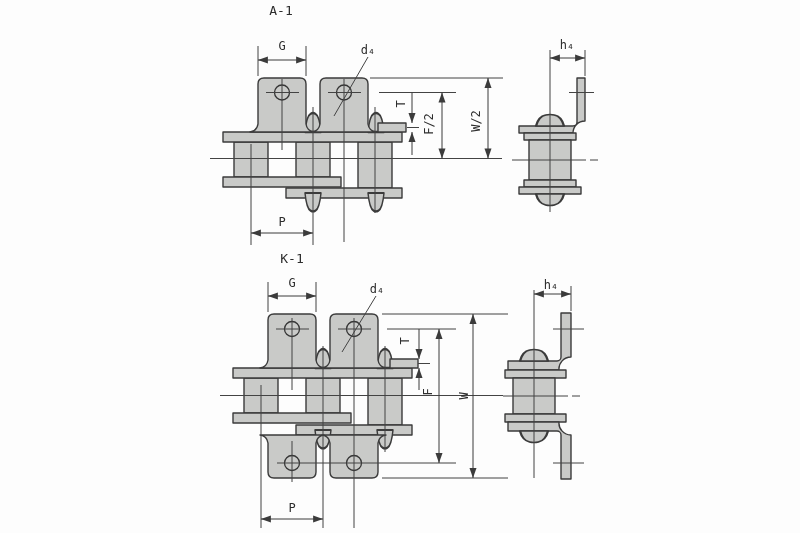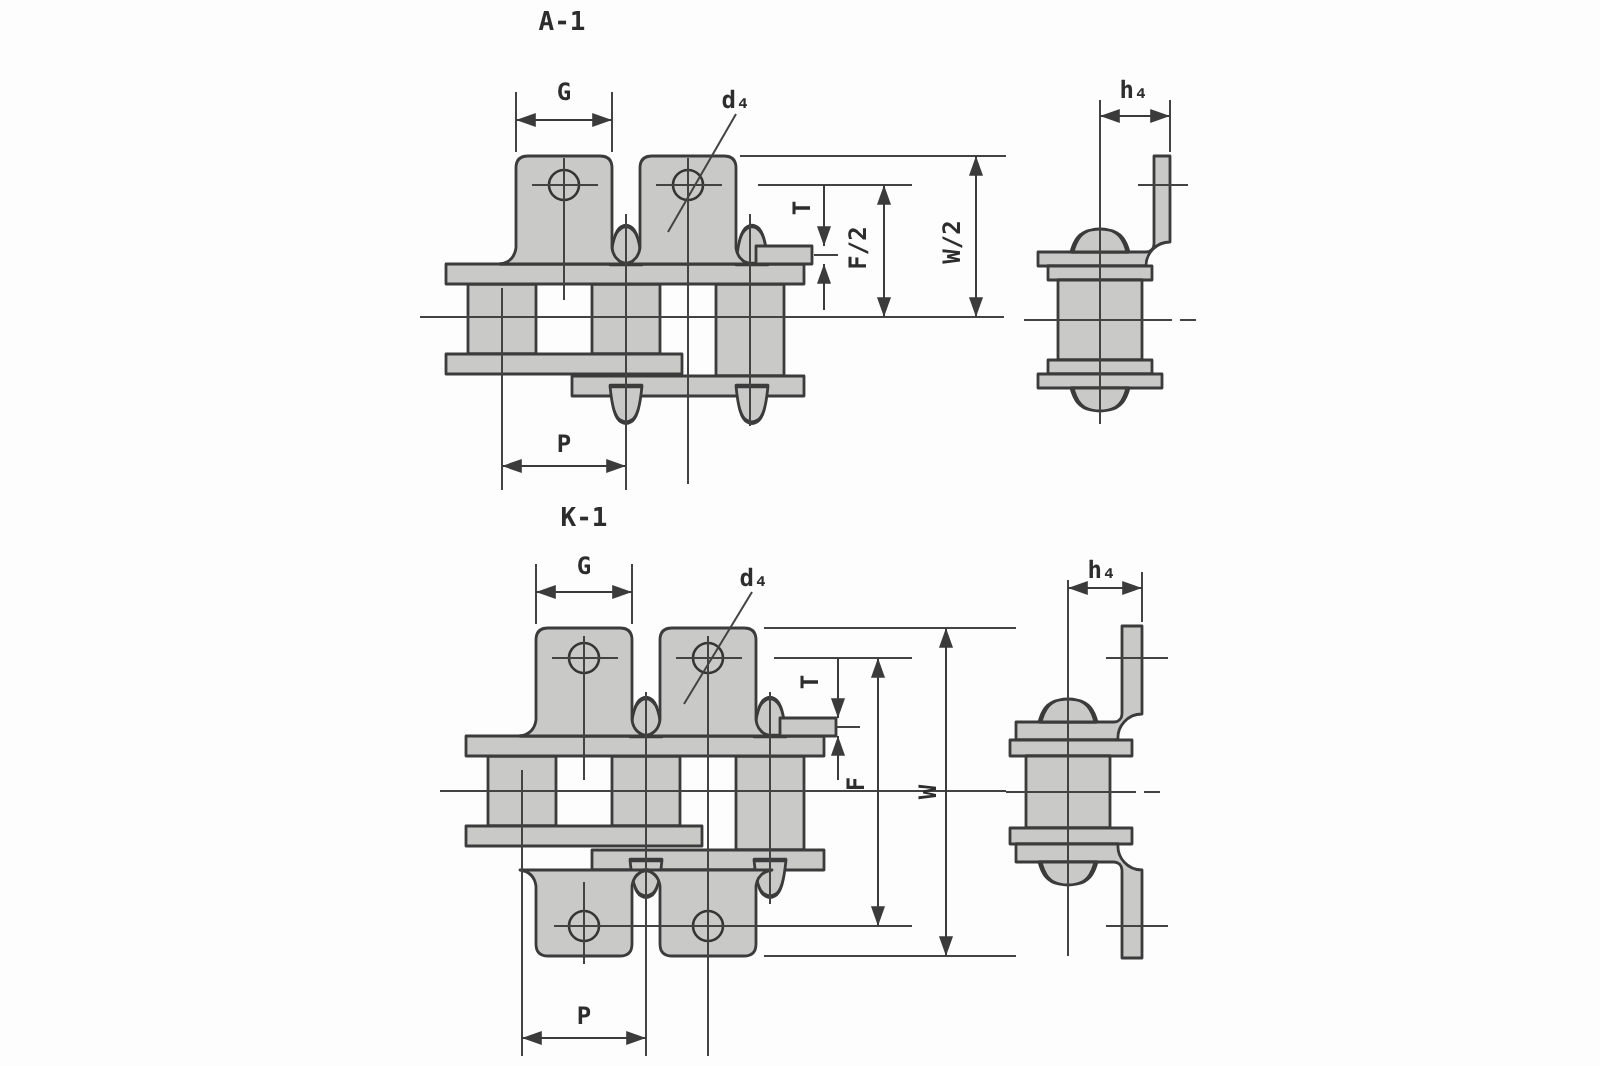--- a/index.html
+++ b/index.html
@@ -1,16 +1,16 @@
 <!DOCTYPE html>
 <html><head>
 <meta charset="utf-8">
 <style>
   html,body{margin:0;padding:0;background:#ffffff;}
-  .stage{position:relative;width:800px;height:533px;background:#fdfdfd;overflow:hidden;font-weight:bold;}
+  .stage{position:relative;width:800px;height:533px;background:#fdfdfd;overflow:hidden;}
   svg{display:block;}
   .plate{fill:#c9cac8;stroke:#3b3b3b;stroke-width:1.4;stroke-linejoin:round;}
   .thin{stroke:#434343;stroke-width:1;fill:none;}
   .dim{stroke:#3b3b3b;stroke-width:1;fill:none;}
   .hole{fill:none;stroke:#353535;stroke-width:1.3;}
   text{font-family:"DejaVu Sans Mono","Liberation Mono",monospace;fill:#2d2d2d;}
   .lbl{font-size:12px;}
   .ttl{font-size:13px;}
 </style>
 </head>

